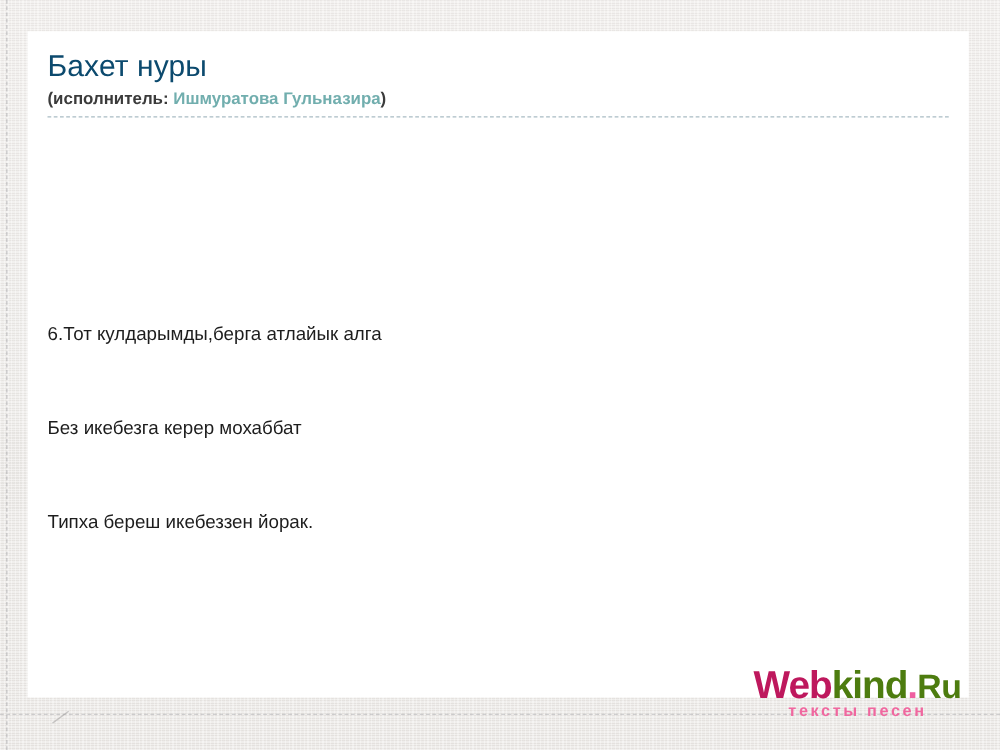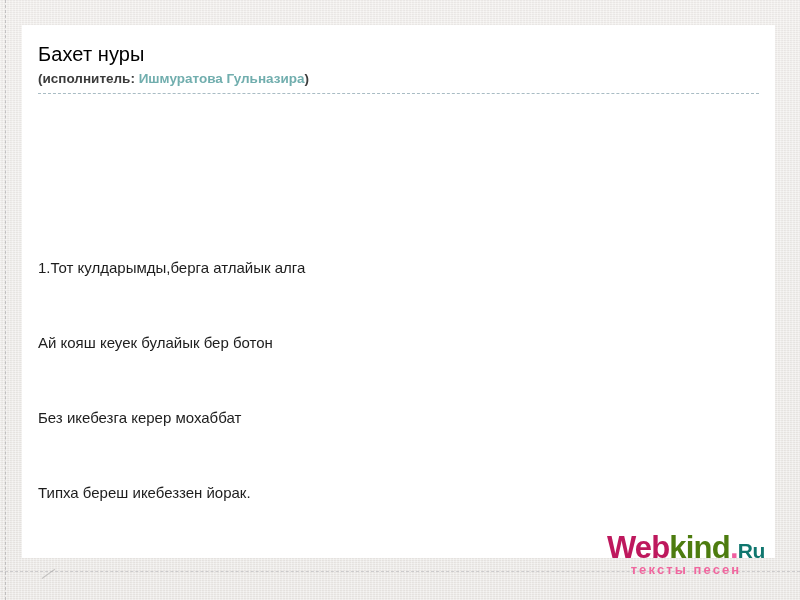--- a/index.html
+++ b/index.html
@@ -69,22 +69,22 @@
   }
 
   
   #song-header {
     position: absolute;
     left: 16px;
     top: 17px;
     right: 16px;
   }
   #song-title {
-    color: #000000;
-    font-size: 20px;
+    color: #0c4a6e;
+    font-size: 24px;
     line-height: 24px;
     font-weight: normal;
     margin: 0;
     letter-spacing: 0.1px;
   }
   #artist-line {
     margin-top: 4px;
     font-size: 13.5px;
     line-height: 17px;
     color: #3b3b3b;
@@ -124,21 +124,21 @@
   #logo-wordmark {
     font-size: 31px;
     line-height: 33px;
     font-weight: bold;
     letter-spacing: -0.8px;
     white-space: nowrap;
   }
   .logo-web  { color: #be185d; }
   .logo-kind { color: #4d7c0f; }
   .logo-dot  { color: #ef5fa0; }
-  .logo-ru   { color: #0f766e; font-size: 21px; letter-spacing: -0.3px; }
+  .logo-ru   { color: #4d7c0f; font-size: 27px; letter-spacing: -0.3px; }
   #logo-tagline {
     margin-top: -4px;
     color: #f0679f;
     font-size: 13px;
     line-height: 14px;
     font-weight: bold;
     letter-spacing: 2.1px;
     white-space: nowrap;
   }
 </style>
@@ -157,22 +157,21 @@
     <h1 id="song-title">Бахет нуры</h1>
 
     <div id="artist-line">
       <span>(исполнитель: </span><a href="#" id="artist-link">Ишмуратова Гульназира</a><span>)</span>
     </div>
   </div>
 
   <div id="lyrics">
 
     <p class="stanza">
-      <span class="lyric-line">1.Тот кулдарымды,берга атлайык алга</span>
-      <span class="lyric-line">Ай кояш кеуек булайык бер ботон</span>
+      <span class="lyric-line">6.Тот кулдарымды,берга атлайык алга</span>
       <span class="lyric-line">Без икебезга керер мохаббат</span>
       <span class="lyric-line">Типха береш икебеззен йорак.</span>
     </p>
 
     
 
     
 
   </div>
 

